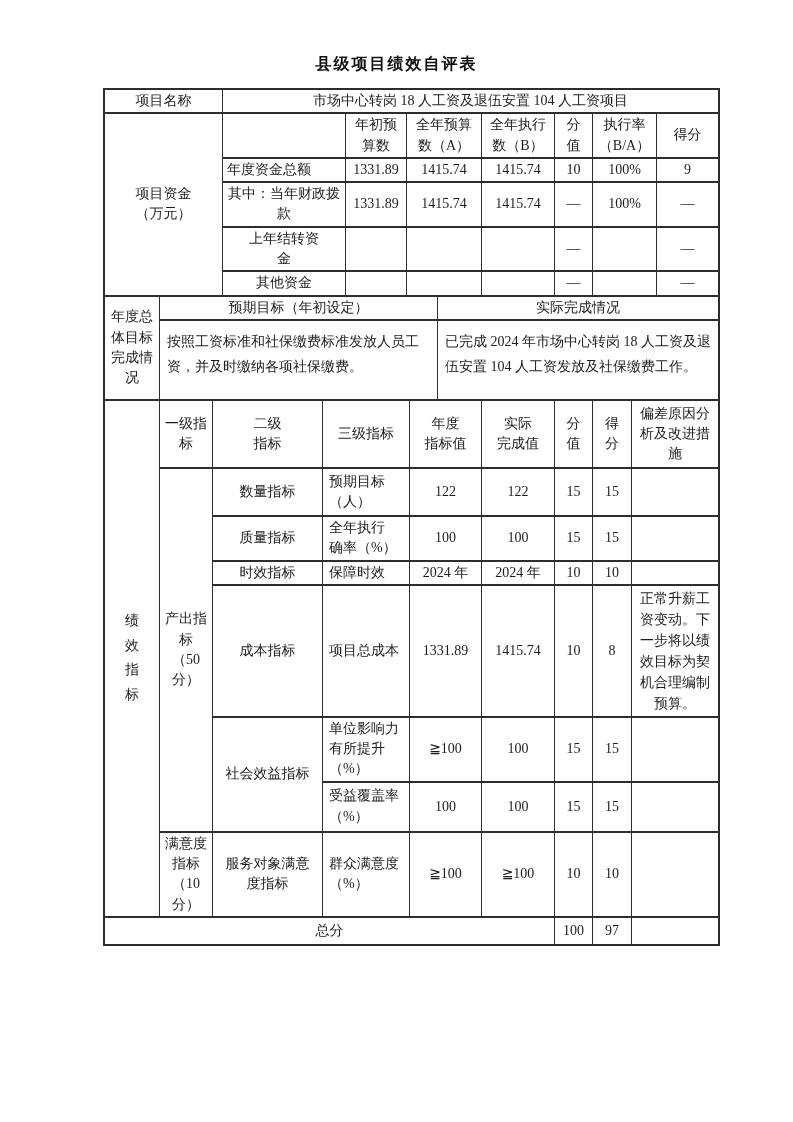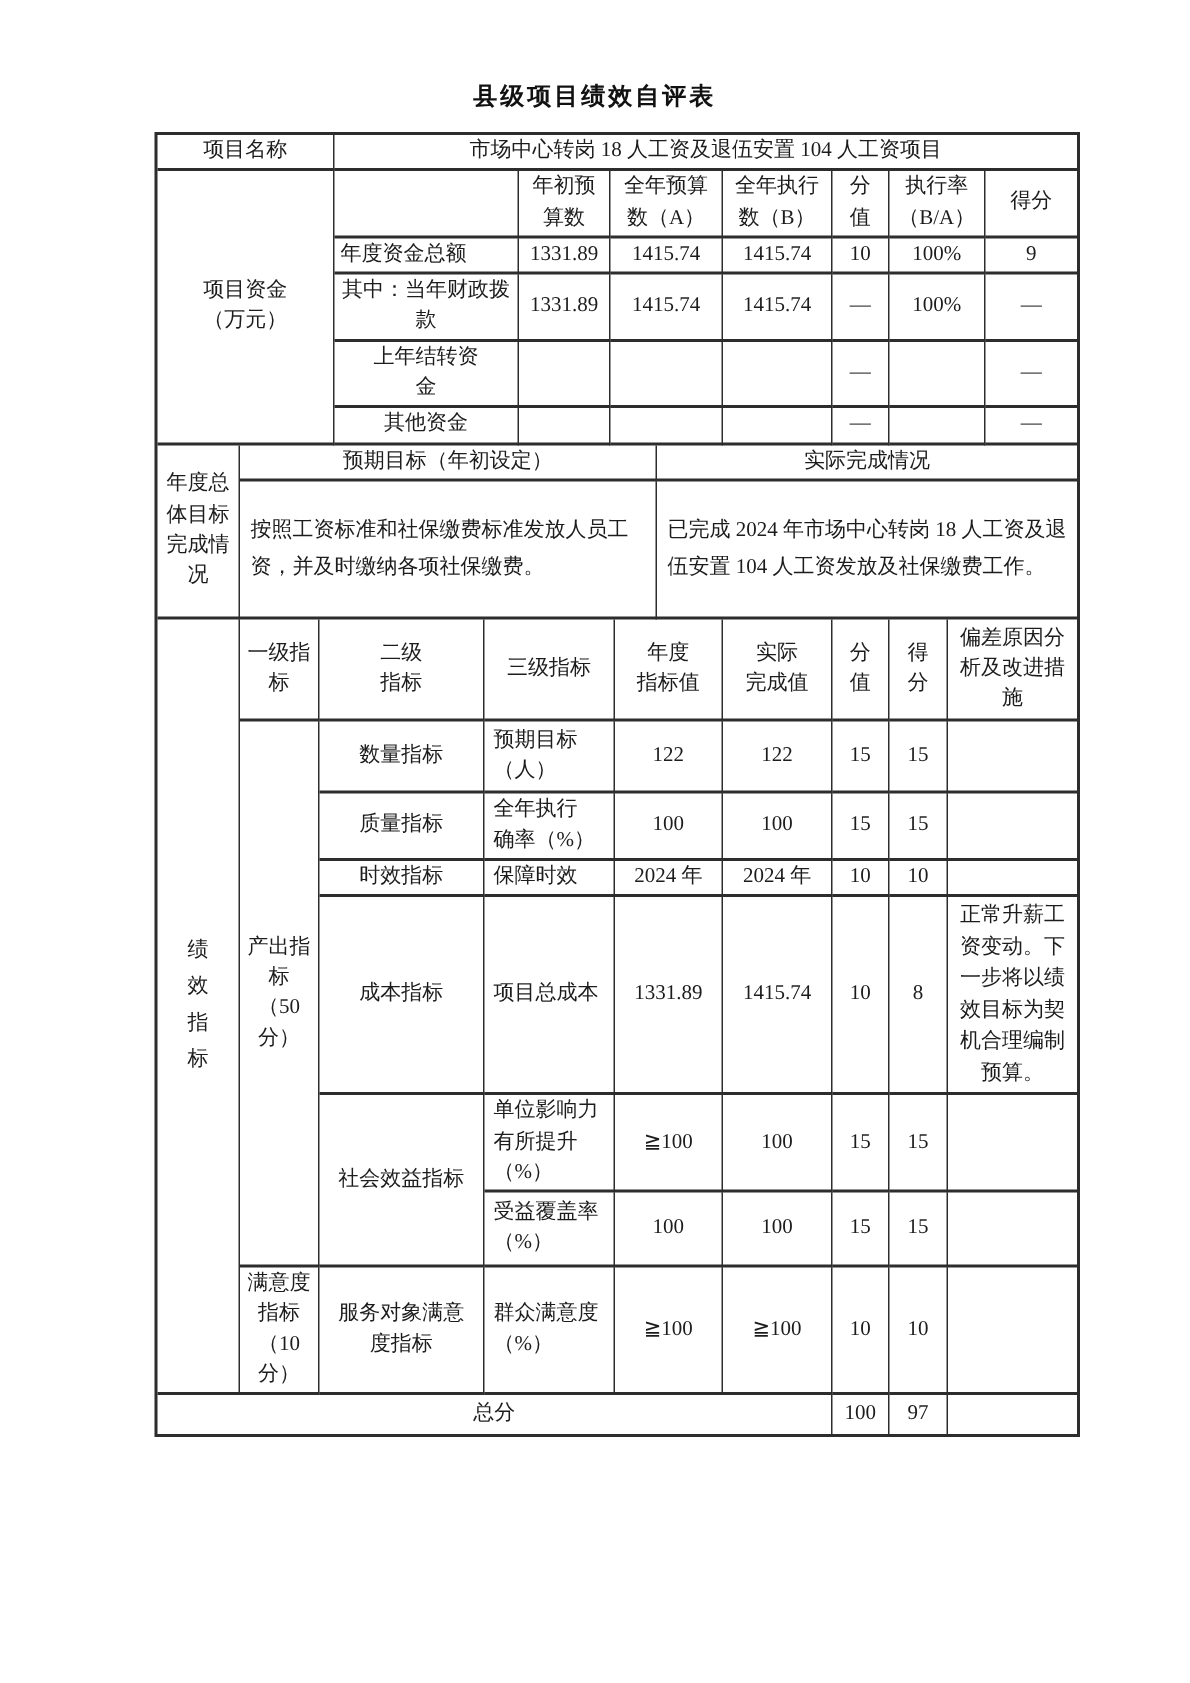--- a/index.html
+++ b/index.html
@@ -25,21 +25,21 @@
   }
   td{
     border-right:1px solid #2d2d2d;border-bottom:2px solid #2d2d2d;
     padding:1px 4px;text-align:center;vertical-align:middle;
     line-height:1.45;white-space:pre-line;overflow:hidden;
     font-family:"Liberation Serif","DejaVu Serif",serif;
   }
   td:last-child{border-right:none;}
   table.last td{border-bottom:none;}
   td.left{text-align:left;}
-  td.goal-text{text-align:left;line-height:1.8;padding:20px 7px;vertical-align:top;}
+  td.goal-text{text-align:left;line-height:1.8;padding:8px 7px;vertical-align:top;}
   td.vertical{line-height:1.75;letter-spacing:0;}
   td.dev{line-height:1.5;padding:2px 4px;}
   td.lv3{text-align:left;padding-left:6px;}
 </style>
 </head>
 <body>
 
 <div class="page">
 
   <h1 class="doc-title">县级项目绩效自评表</h1>

